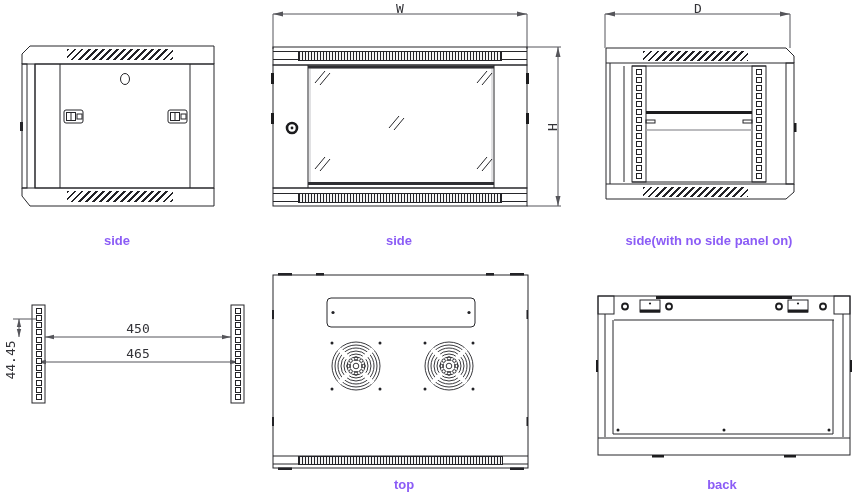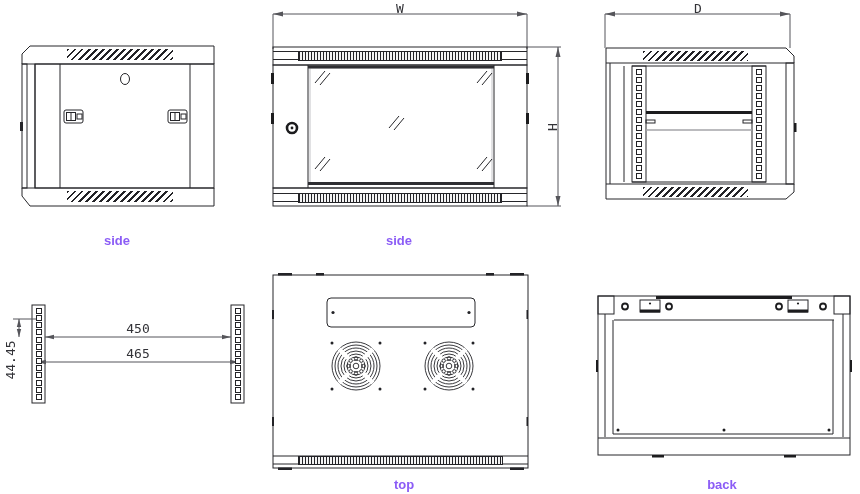--- a/index.html
+++ b/index.html
@@ -324,20 +324,21 @@
           <circle cx="128" cy="137" r="1.5"></circle>
           <circle cx="233" cy="137" r="1.5"></circle>
         <rect x="56" y="162" width="12" height="2.5"></rect>
           <rect x="188" y="162" width="12" height="2.5"></rect>
       </g>
     </svg>
   </div>
 
   <div class="caption" style="left:117px;top:233px;">side</div>
   <div class="caption" style="left:399px;top:233px;">side</div>
+  <div class="caption" style="left:709px;top:233px;">side(with no side panel on)</div>
   <div class="caption" style="left:404px;top:477px;text-align:right;">top</div>
   <div class="caption" style="left:722px;top:477px;">back</div>
 
   <div class="dim" style="left:400px;top:1px;">W</div>
   <div class="dim rot" style="left:552px;top:127px;">H</div>
   <div class="dim" style="left:698px;top:1px;">D</div>
   <div class="dim" style="left:138px;top:321px;text-align:right;">450</div>
   <div class="dim" style="left:138px;top:346px;">465</div>
   <div class="dim rot" style="left:10px;top:360px;">44.45</div>
 

